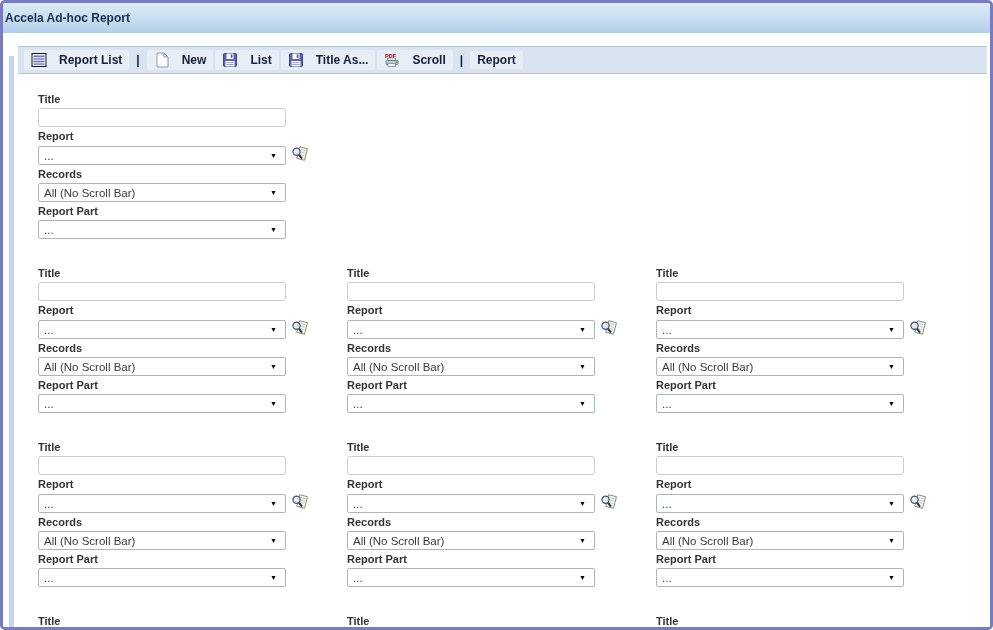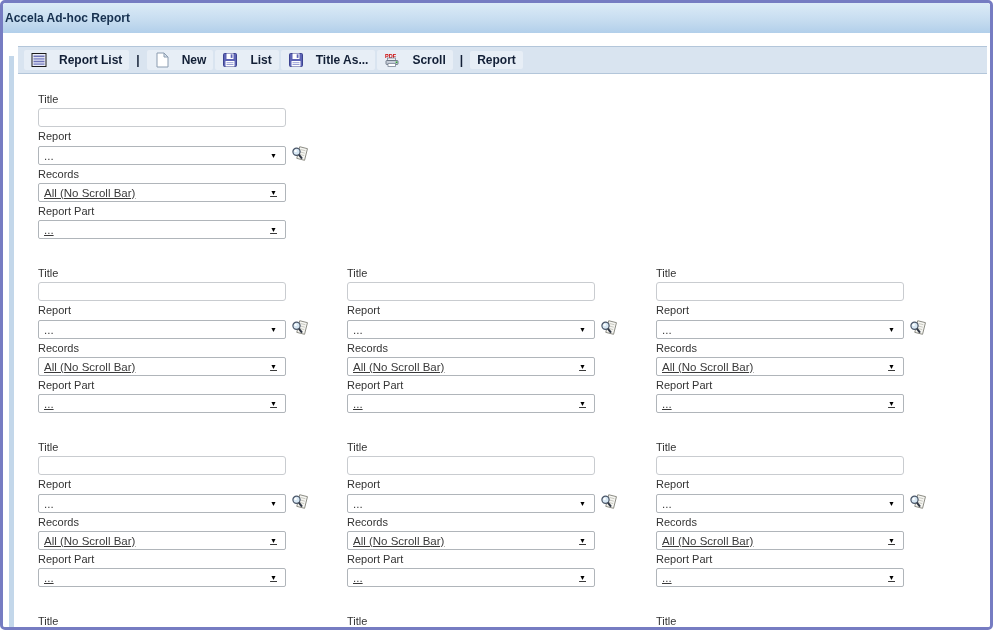--- a/index.html
+++ b/index.html
@@ -56,21 +56,21 @@
 
   .content {
     padding:19px 0 0 20px;
     height:553px;
     overflow:hidden;
   }
   .panel-row { display:flex; margin-bottom:25px; }
   .panel { width:309px; flex:0 0 309px; }
 
   .field-label {
-    font-size:11px; line-height:13px; font-weight:normal; color:#333333;
+    font-size:11px; line-height:13px; font-weight:bold; color:#333333;
     margin-bottom:2px;
   }
   .text-input {
     display:block;
     width:248px; height:19px;
     border:1px solid #c9ccd0; border-radius:3px;
     background:#ffffff;
     font-family:"Liberation Sans", sans-serif; font-size:11.5px; color:#333;
     padding:0 4px;
     margin-bottom:3px;
@@ -80,21 +80,21 @@
   .select {
     width:248px; height:19px;
     border:1px solid #b0b5ba; border-radius:2px;
     background:#ffffff;
     display:flex; align-items:center; justify-content:space-between;
     padding:0 8px 0 5px;
     font-size:11.5px; color:#3a3a3a;
     cursor:default;
   }
   .select-row .select { margin-bottom:0; }
-  .panel > .select { margin-bottom:3px;text-decoration:underline; }
+  .panel > .select { margin-bottom:3px; }
   .select-arrow { font-size:7px; color:#000000; line-height:1; }
   .lookup {
     display:inline-flex; width:20px; height:20px;
     margin-left:3px; margin-bottom:0px;
     cursor:pointer;
   }
   .lookup svg { width:20px; height:20px; }
 </style>
 </head>
 <body>

